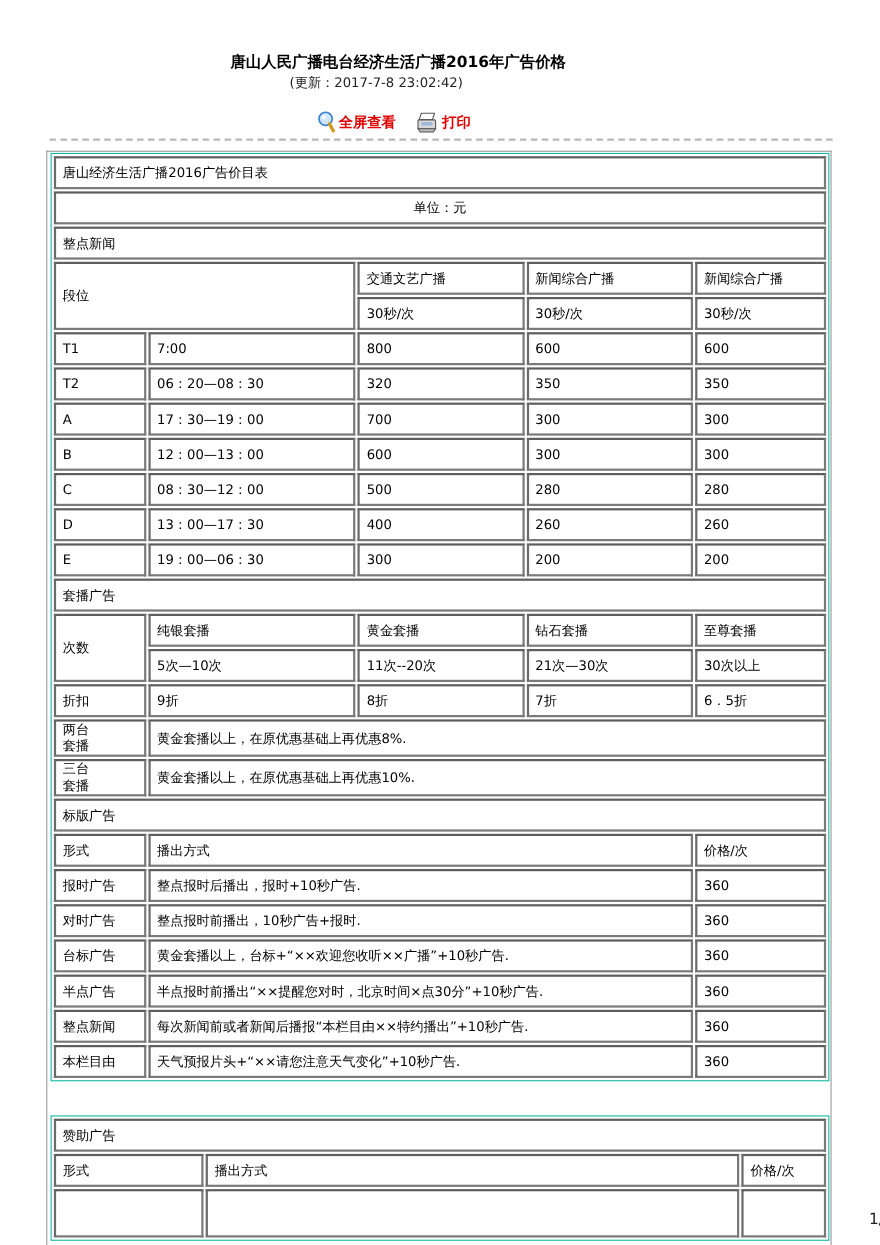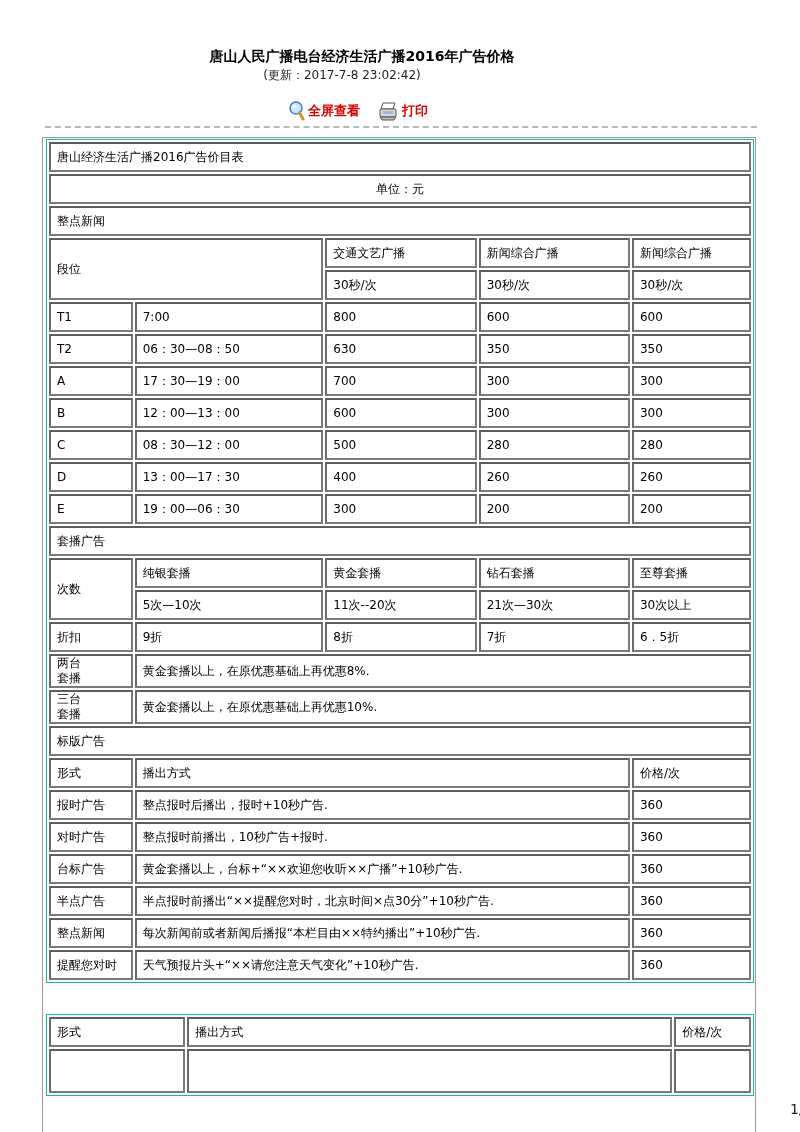--- a/index.html
+++ b/index.html
@@ -89,22 +89,22 @@
   </tr>
   <tr>
     <td>T1</td>
     <td>7:00</td>
     <td>800</td>
     <td>600</td>
     <td>600</td>
   </tr>
   <tr>
     <td>T2</td>
-    <td>06：30—08：50</td>
-    <td>630</td>
+    <td>06：20—08：30</td>
+    <td>320</td>
     <td>350</td>
     <td>350</td>
   </tr>
   <tr>
     <td>A</td>
     <td>17：30—19：00</td>
     <td>700</td>
     <td>300</td>
     <td>300</td>
   </tr>
@@ -196,34 +196,37 @@
     <td>半点广告</td>
     <td colspan="3">半点报时前播出“××提醒您对时，北京时间×点30分”+10秒广告.</td>
     <td>360</td>
   </tr>
   <tr>
     <td>整点新闻</td>
     <td colspan="3">每次新闻前或者新闻后播报“本栏目由××特约播出”+10秒广告.</td>
     <td>360</td>
   </tr>
   <tr>
-    <td>提醒您对时</td>
+    <td>本栏目由</td>
     <td colspan="3">天气预报片头+“××请您注意天气变化”+10秒广告.</td>
     <td>360</td>
   </tr>
 </tbody>
   </table>
 
 <table class="grid" id="t2">
   <colgroup>
     <col style="width:135px">
       <col style="width:481px">
       <col style="width:76px">
   </colgroup>
   <tbody>
+      <tr>
+    <td colspan="3">赞助广告</td>
+  </tr>
   <tr>
     <td>形式</td>
     <td>播出方式</td>
     <td>价格/次</td>
   </tr>
   <tr>
     <td style="height:40px"></td>
     <td></td>
     <td></td>
   </tr>

